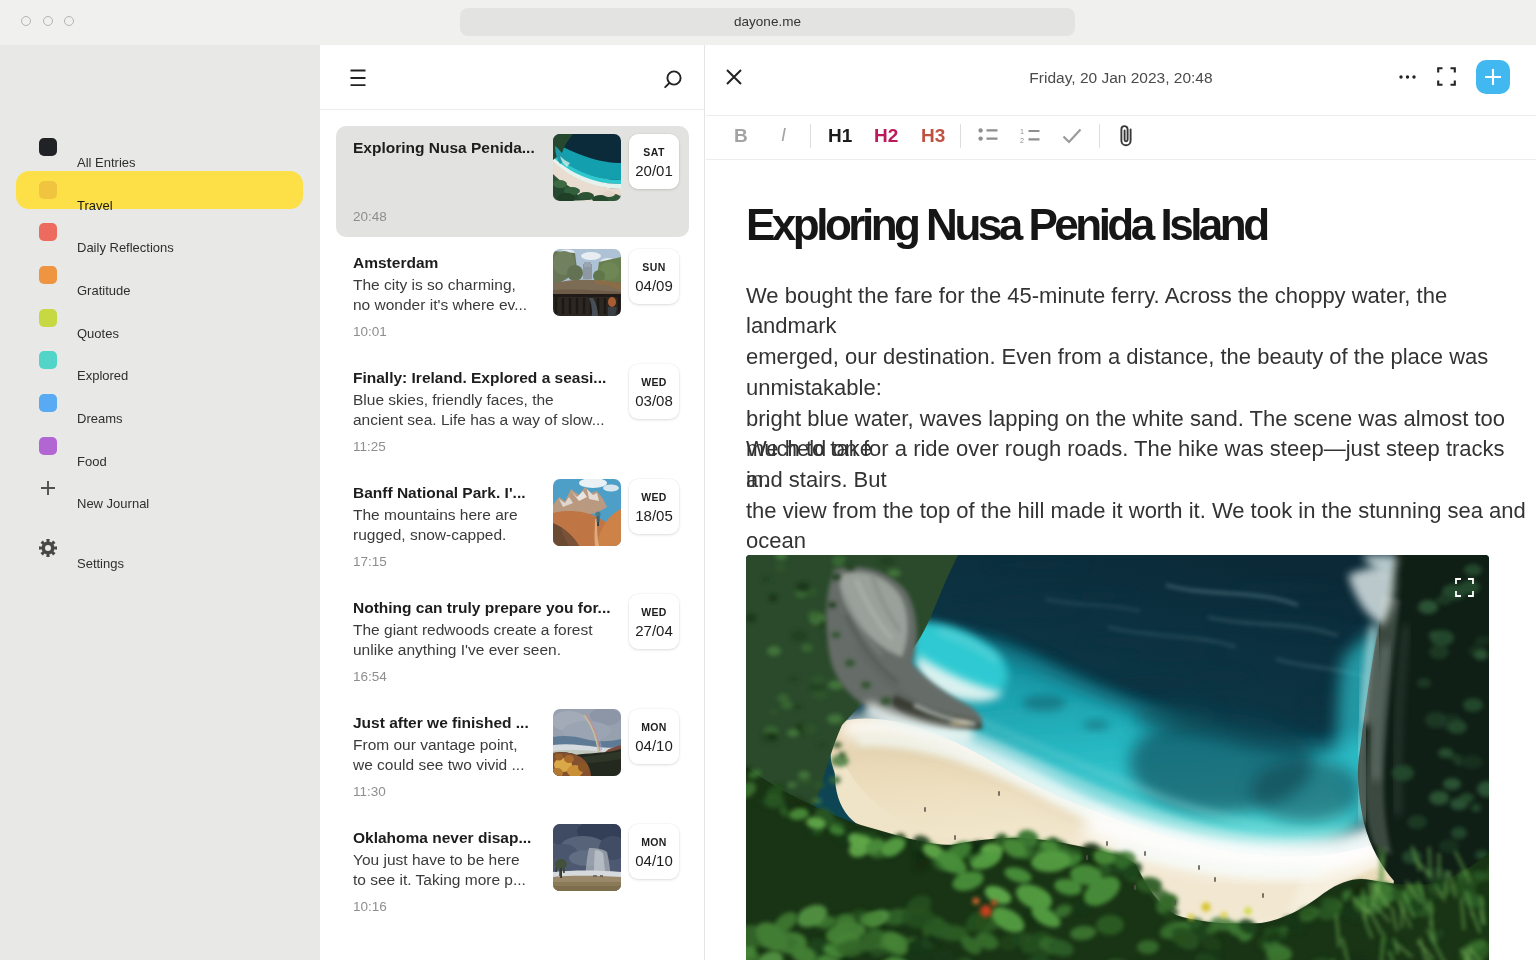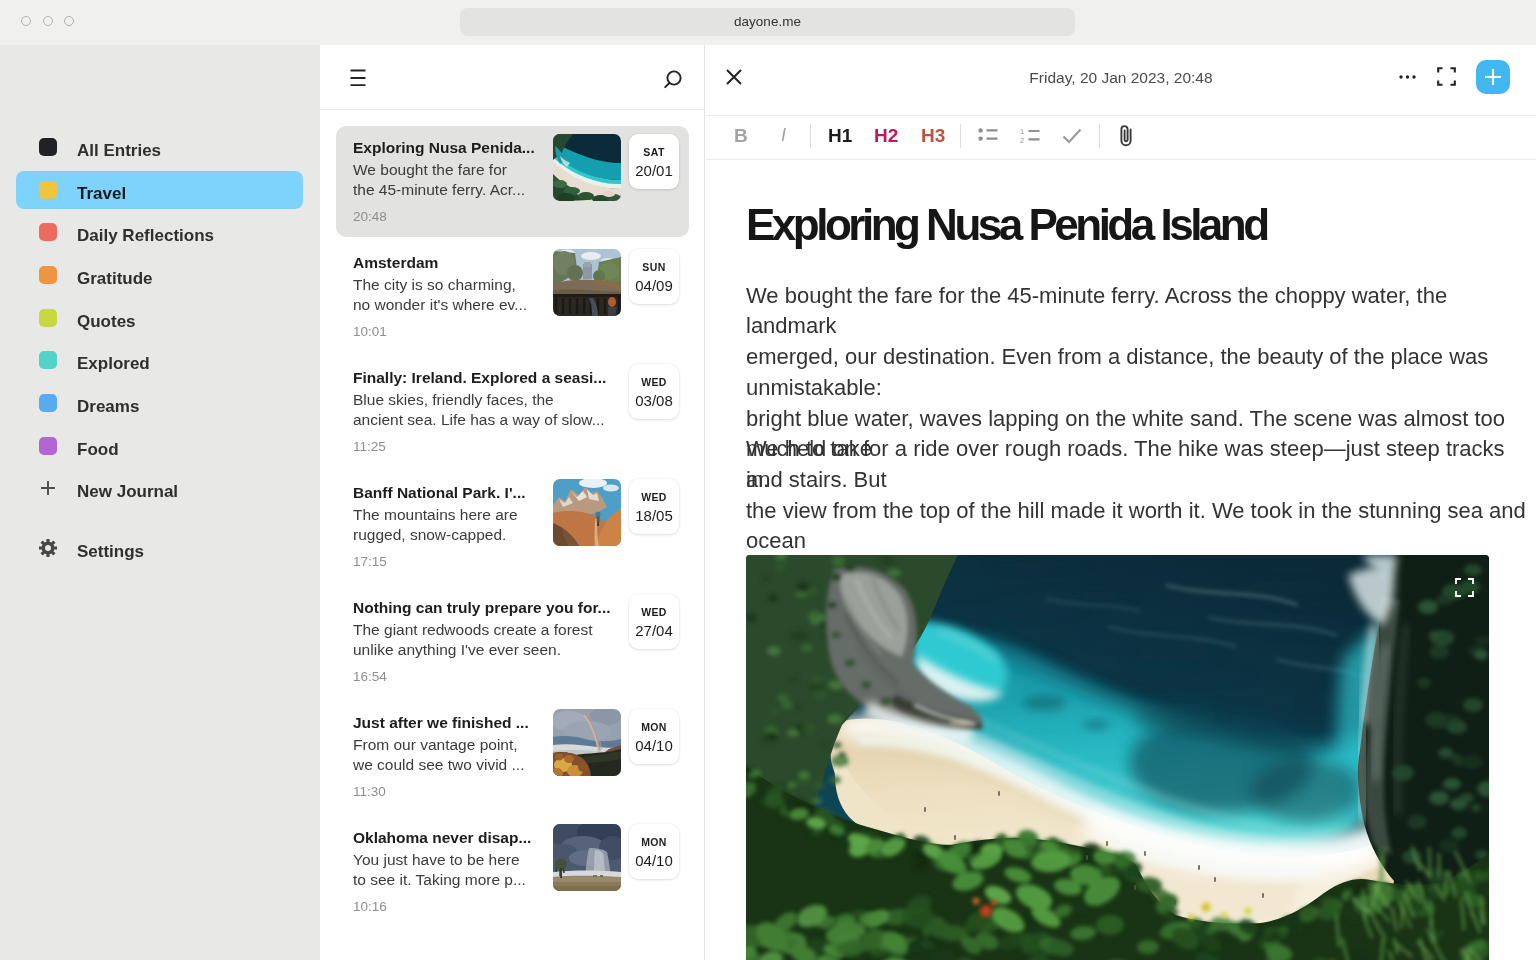--- a/index.html
+++ b/index.html
@@ -8,23 +8,23 @@
 
 
 .titlebar { position:absolute; left:0; top:0; width:1536px; height:45px; background:#f0f0ef; }
 .tl { position:absolute; top:16px; width:10px; height:10px; border:1.3px solid #b4b4b3; border-radius:50%; }
 .urlpill { position:absolute; left:460px; top:8px; width:615px; height:28px; background:#e3e3e2;
   border-radius:8px; text-align:center; line-height:28px; font-size:13.5px; color:#343434; }
 
 
 .sidebar { position:absolute; left:0; top:45px; width:320px; height:915px; background:#e8e8e7; }
 .sb-item { position:absolute; left:16px; width:287px; height:38px; border-radius:8px; }
-.sb-item.sel { background:#7dd3fc; }
+.sb-item.sel { background:#fde047;border-radius:13px; }
 .sb-icon { position:absolute; left:23px; top:10px; width:18px; height:18px; border-radius:5px; }
-.sb-label { position:absolute; left:61px; top:4px; line-height:38px; font-size:17px; color:#2f2f2f;font-weight:bold; }
+.sb-label { position:absolute; left:61px; top:16px; line-height:38px; font-size:13px; color:#2f2f2f; }
 .sb-item.sel .sb-label { color:#191919; }
 
 
 .list { position:absolute; left:320px; top:45px; width:385px; height:915px; background:#fff;
   border-right:1px solid #e4e4e4; }
 .list-head { position:absolute; left:0; top:0; width:100%; height:65px; border-bottom:1px solid #ececec; }
 .entries { position:absolute; left:0; top:66px; width:100%; height:849px; overflow:hidden; }
 .entry { position:absolute; left:16px; width:353px; height:111px; border-radius:10px; }
 .entry.sel { background:#e2e2e1; }
 .etitle { position:absolute; left:17px; top:13px; font-size:15.5px; font-weight:bold; color:#1d1d1d; white-space:nowrap; }
@@ -116,21 +116,20 @@
       <path d="M0.5 1.5h15M0.5 9h15M0.5 16.3h15" stroke="#222" stroke-width="2.2" fill="none"></path>
     </svg>
     <svg style="position:absolute;left:343px;top:25px" width="19" height="19" viewBox="0 0 19 19">
       <circle cx="11" cy="8" r="6.6" stroke="#222" stroke-width="1.9" fill="none"></circle>
       <path d="M6.4 13 L2.2 17.2" stroke="#222" stroke-width="1.9" stroke-linecap="round"></path>
     </svg>
   </div>
   <div class="entries">
     <div class="entry sel" style="top:15px">
       <div class="etitle">Exploring Nusa Penida...</div>
-      <div class="eprev">We bought the fare for<br>the 45-minute ferry. Acr...</div>
       <div class="etime">20:48</div>
       <div class="ethumb">
           <svg width="68" height="67" viewBox="0 0 68 67">
 <rect width="68" height="67" fill="#0b2b3b"></rect>
 <path d="M0 8 C10 13 22 19 34 23 C46 27 58 29 68 29 L68 46 C48 46 28 40 12 30 C7 27 3 23 0 19 Z" fill="#139fae"></path>
 <path d="M0 19 C8 27 20 35 34 40 C46 44 58 46 68 46 L68 50 C46 50 24 44 8 33 C5 31 2 28 0 25 Z" fill="#2fc8cf"></path>
 <path d="M0 23 C10 33 24 41 40 46 C50 49 60 50 68 50 L68 55 C46 55 24 48 8 37 C5 35 2 31 0 28 Z" fill="#e6f2ee"></path>
 <path d="M0 27 C12 39 30 49 50 53 C56 54 62 55 68 55 L68 67 L0 67 Z" fill="#e9dcd0"></path>
 <path d="M0 0 L20 0 C15 6 11 12 9 19 L0 26 Z" fill="#25482e"></path>
 <path d="M2 12 C6 15 10 20 13 25 L7 30 C4 25 2 18 2 12 Z" fill="#1d9aa8"></path>

